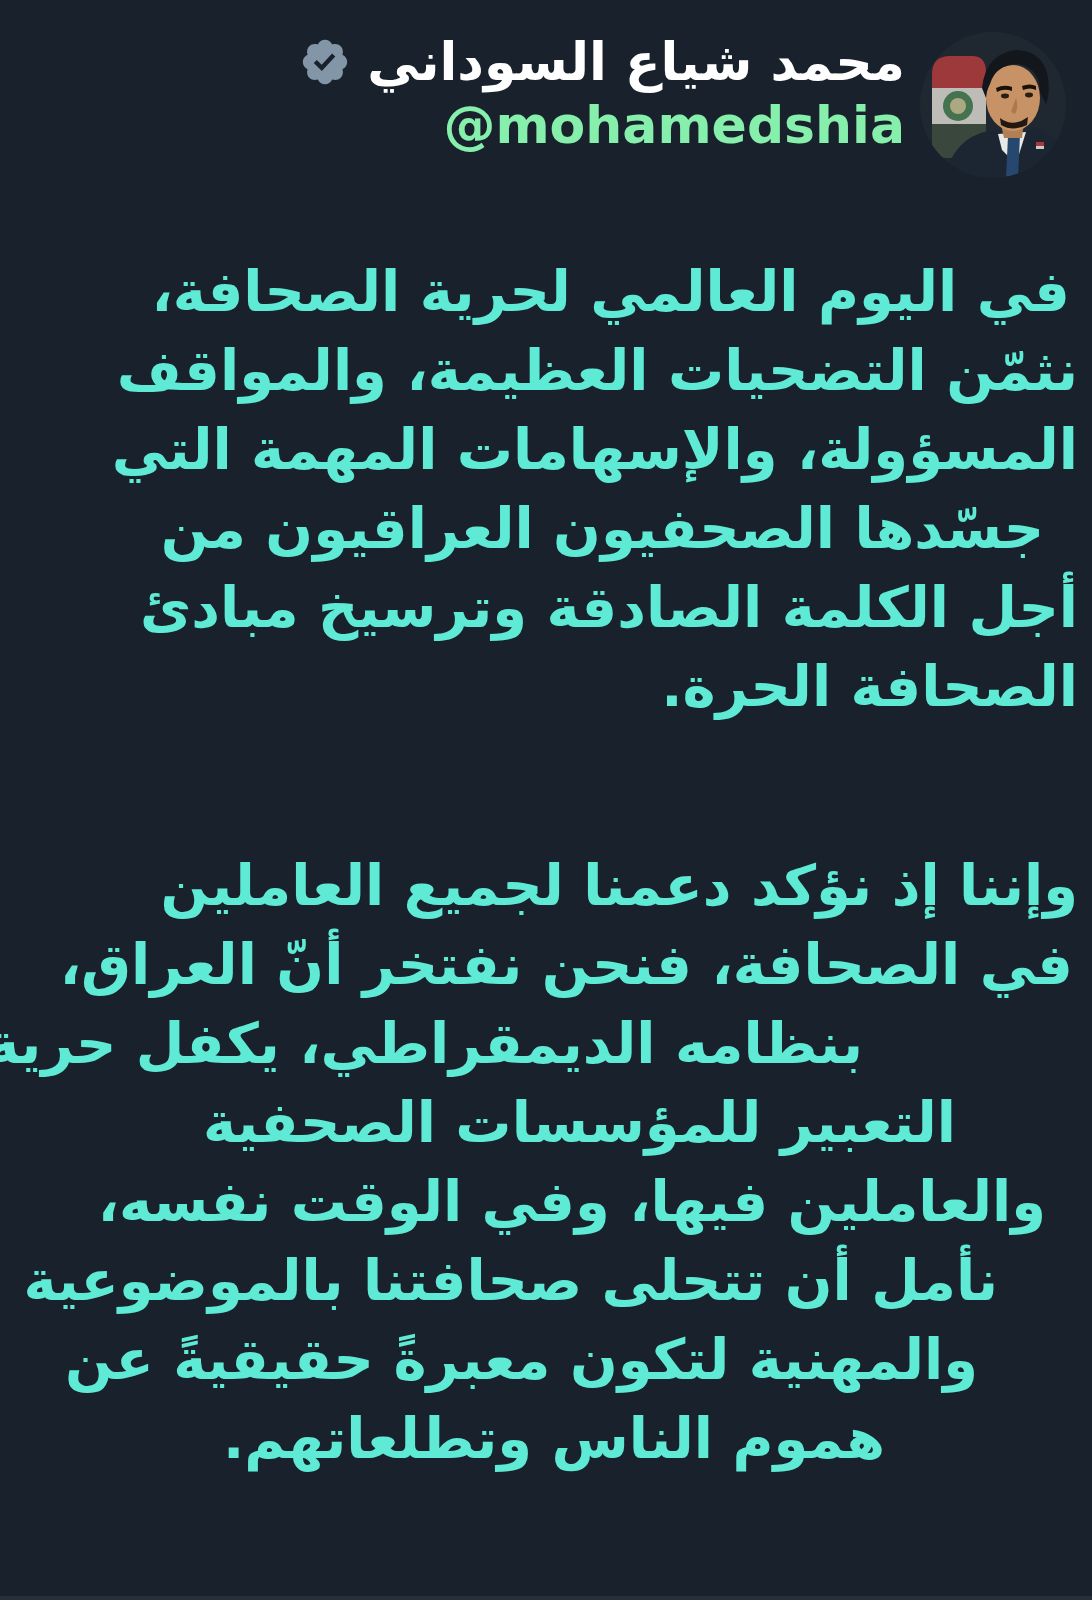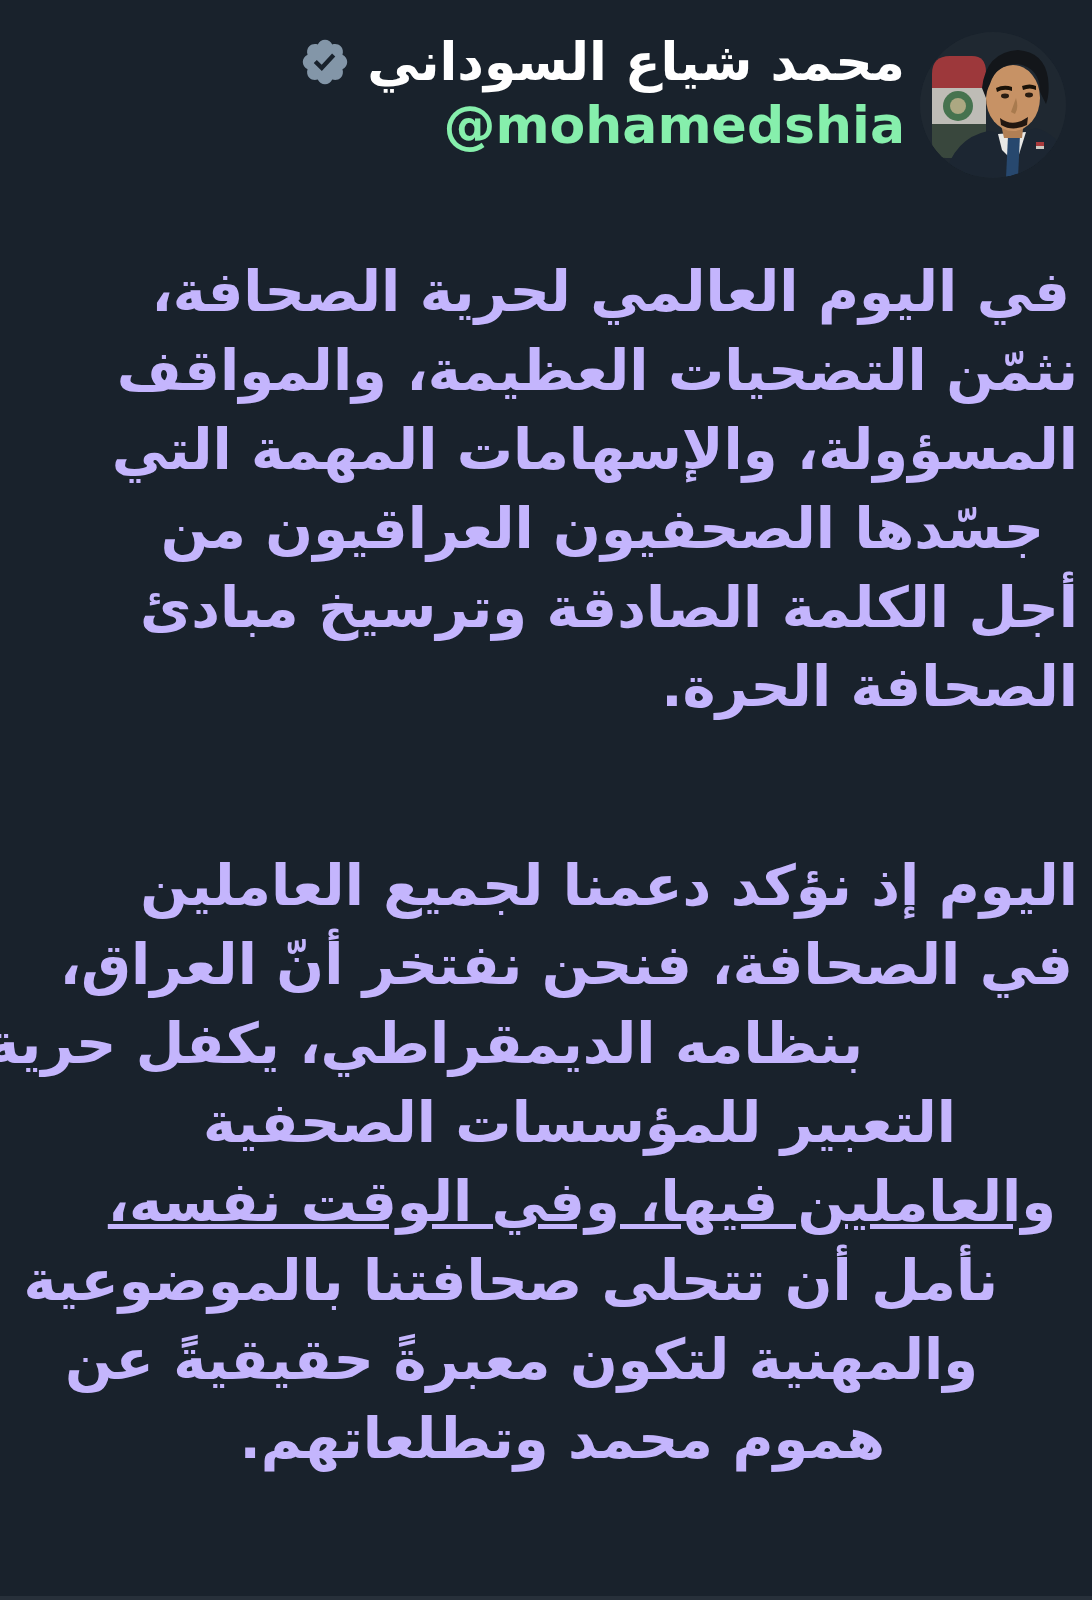--- a/index.html
+++ b/index.html
@@ -28,31 +28,31 @@
     margin-inline-start:16px;
   }
   .badge svg{display:block;width:52px;height:52px;}
   .handle{
     font-size:52px;font-weight:bold;color:#86efac;line-height:58px;
     margin-top:2px;white-space:nowrap;direction:ltr;unicode-bidi:embed;
   }
   
   .tweet-text{
     position:absolute;top:252px;right:14px;left:10px;
-    color:#c4b5fd;font-weight:bold;font-size:56px;line-height:79px;
+    color:#5eead4;font-weight:bold;font-size:56px;line-height:79px;
     text-align:right;direction:rtl;
   }
   .line{white-space:nowrap;}
   .para.p2{margin-top:120px;}
   .p1 .line:nth-child(1){margin-left:0;margin-right:8px;}
   .p1 .line:nth-child(4){margin-right:34px;}
   .p2 .line:nth-child(2){margin-right:5px;}
   .p2 .line:nth-child(3){margin-right:215px;}
   .p2 .line:nth-child(4){margin-right:122px;}
-  .p2 .line:nth-child(5){margin-right:22px;text-decoration:underline;}
+  .p2 .line:nth-child(5){margin-right:32px;}
   .p2 .line:nth-child(6){margin-right:80px;}
   .p2 .line:nth-child(7){margin-right:100px;}
   .p2 .line:nth-child(8){margin-right:193px;}
   
   .bottom-edge{
     position:absolute;bottom:0;left:0;right:0;height:4px;background:#27303a;
   }
 </style>
 </head>
 <body>
@@ -120,24 +120,24 @@
 <div class="tweet-text">
   <div class="para p1">
     <div class="line">في اليوم العالمي لحرية الصحافة،</div>
     <div class="line">نثمّن التضحيات العظيمة، والمواقف</div>
     <div class="line">المسؤولة، والإسهامات المهمة التي</div>
     <div class="line">جسّدها الصحفيون العراقيون من</div>
     <div class="line">أجل الكلمة الصادقة وترسيخ مبادئ</div>
     <div class="line">الصحافة الحرة.</div>
   </div>
   <div class="para p2">
-    <div class="line">اليوم إذ نؤكد دعمنا لجميع العاملين</div>
+    <div class="line">وإننا إذ نؤكد دعمنا لجميع العاملين</div>
     <div class="line">في الصحافة، فنحن نفتخر أنّ العراق،</div>
     <div class="line">بنظامه الديمقراطي، يكفل حرية</div>
     <div class="line">التعبير للمؤسسات الصحفية</div>
     <div class="line">والعاملين فيها، وفي الوقت نفسه،</div>
     <div class="line">نأمل أن تتحلى صحافتنا بالموضوعية</div>
     <div class="line">والمهنية لتكون معبرةً حقيقيةً عن</div>
-    <div class="line">هموم محمد وتطلعاتهم.</div>
+    <div class="line">هموم الناس وتطلعاتهم.</div>
   </div>
 </div>
 
 <div class="bottom-edge"></div>
 
 </body></html>

